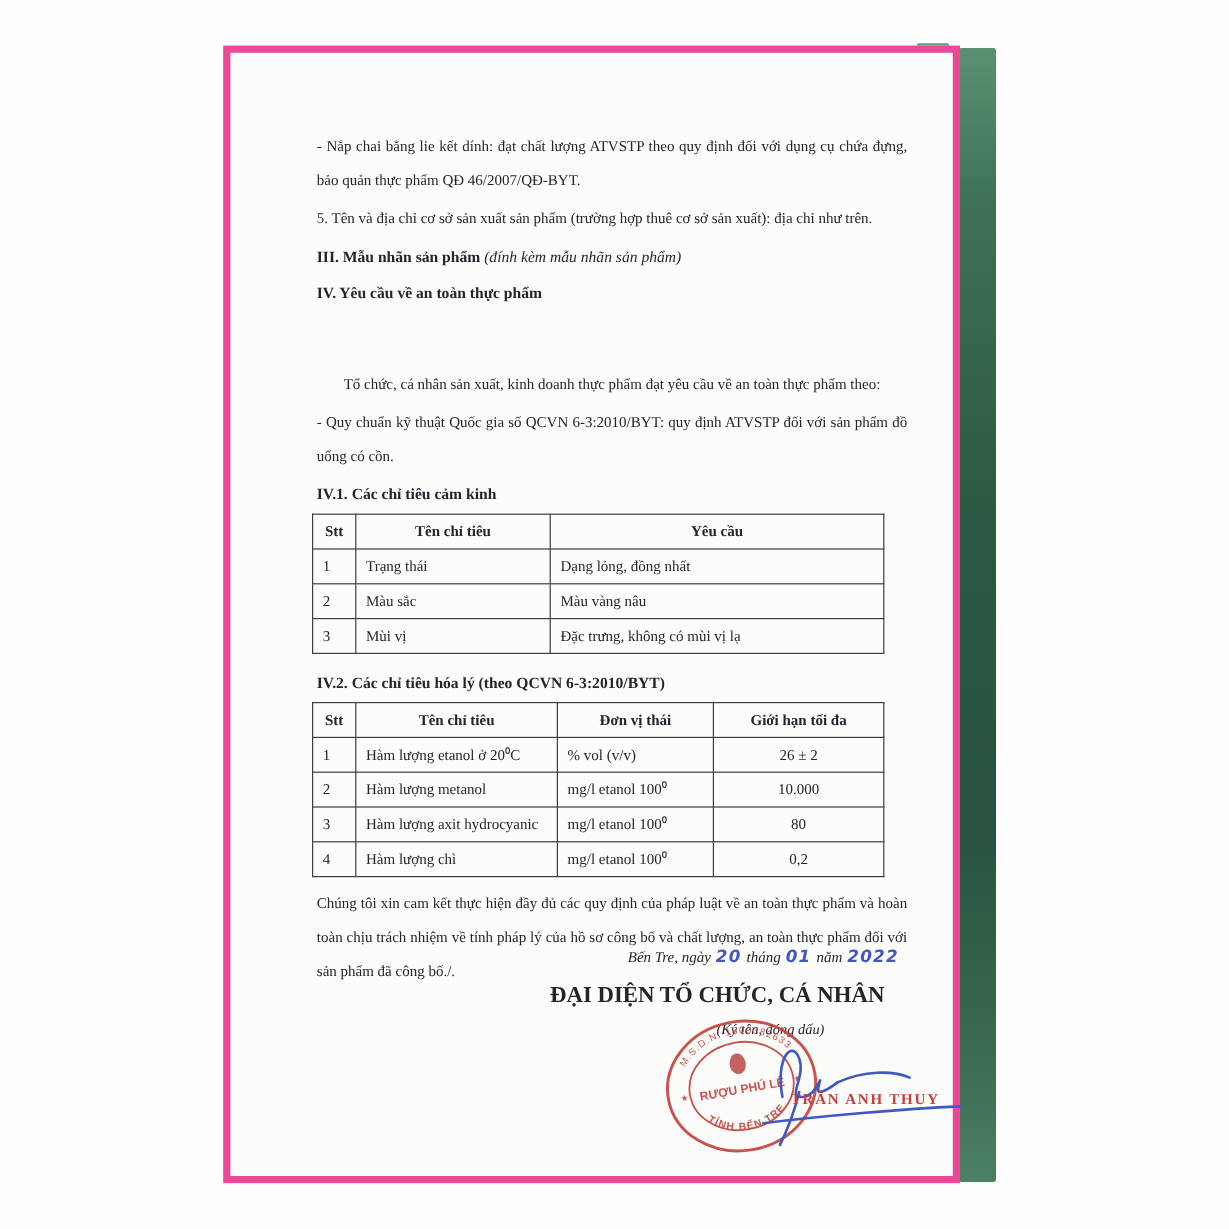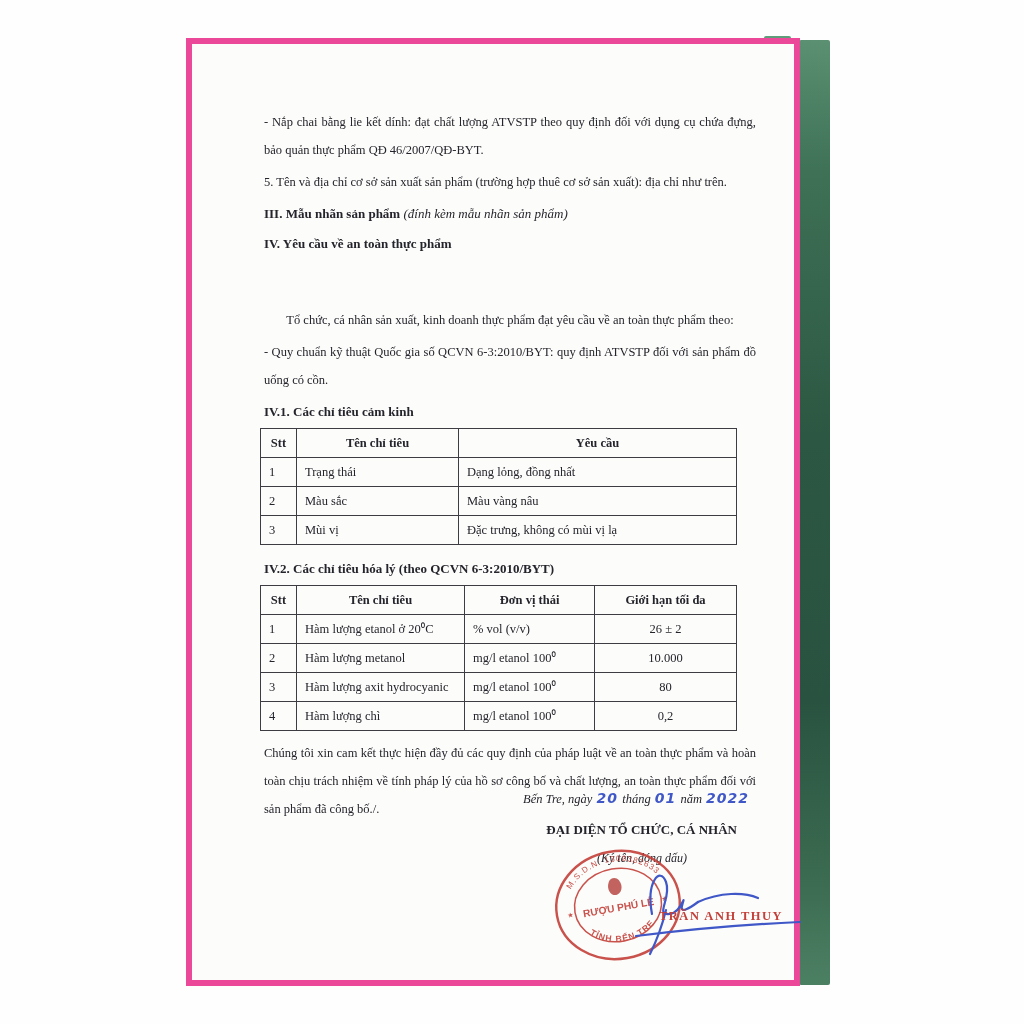--- a/index.html
+++ b/index.html
@@ -40,21 +40,21 @@
   .tbl th { height:26px; font-weight:bold; text-align:center; }
   .tbl td { height:25px; text-align:left; }
   .tbl td.center { text-align:center; }
 
   
   .place-date { position:absolute; top:676px; right:6px; font-style:italic; white-space:nowrap; }
   .hand {
     color:#3f57c7; font-family:"DejaVu Sans",sans-serif; font-style:italic;
     font-weight:bold; font-size:14px; letter-spacing:1px; margin:0 1px;
   }
-  .rep-title { position:absolute; top:708px; right:19px; font-weight:bold; font-size:13px; white-space:nowrap; }
+  .rep-title { position:absolute; top:708px; right:19px; font-weight:bold; font-size:19px; white-space:nowrap; }
   .sign-note { position:absolute; top:736px; left:318px; width:120px; text-align:center; font-style:italic; font-size:12px; }
   .stamp-svg { position:absolute; left:288px; top:740px; transform:rotate(-10deg); opacity:.9; }
   .sign-svg  { position:absolute; left:360px; top:744px; }
   .signer-name {
     position:absolute; left:395px; top:794px; width:170px;
     color:#c4403a; font-weight:bold; font-size:12.5px; letter-spacing:1.5px; white-space:nowrap;
   }
 </style>
 </head>
 <body>

